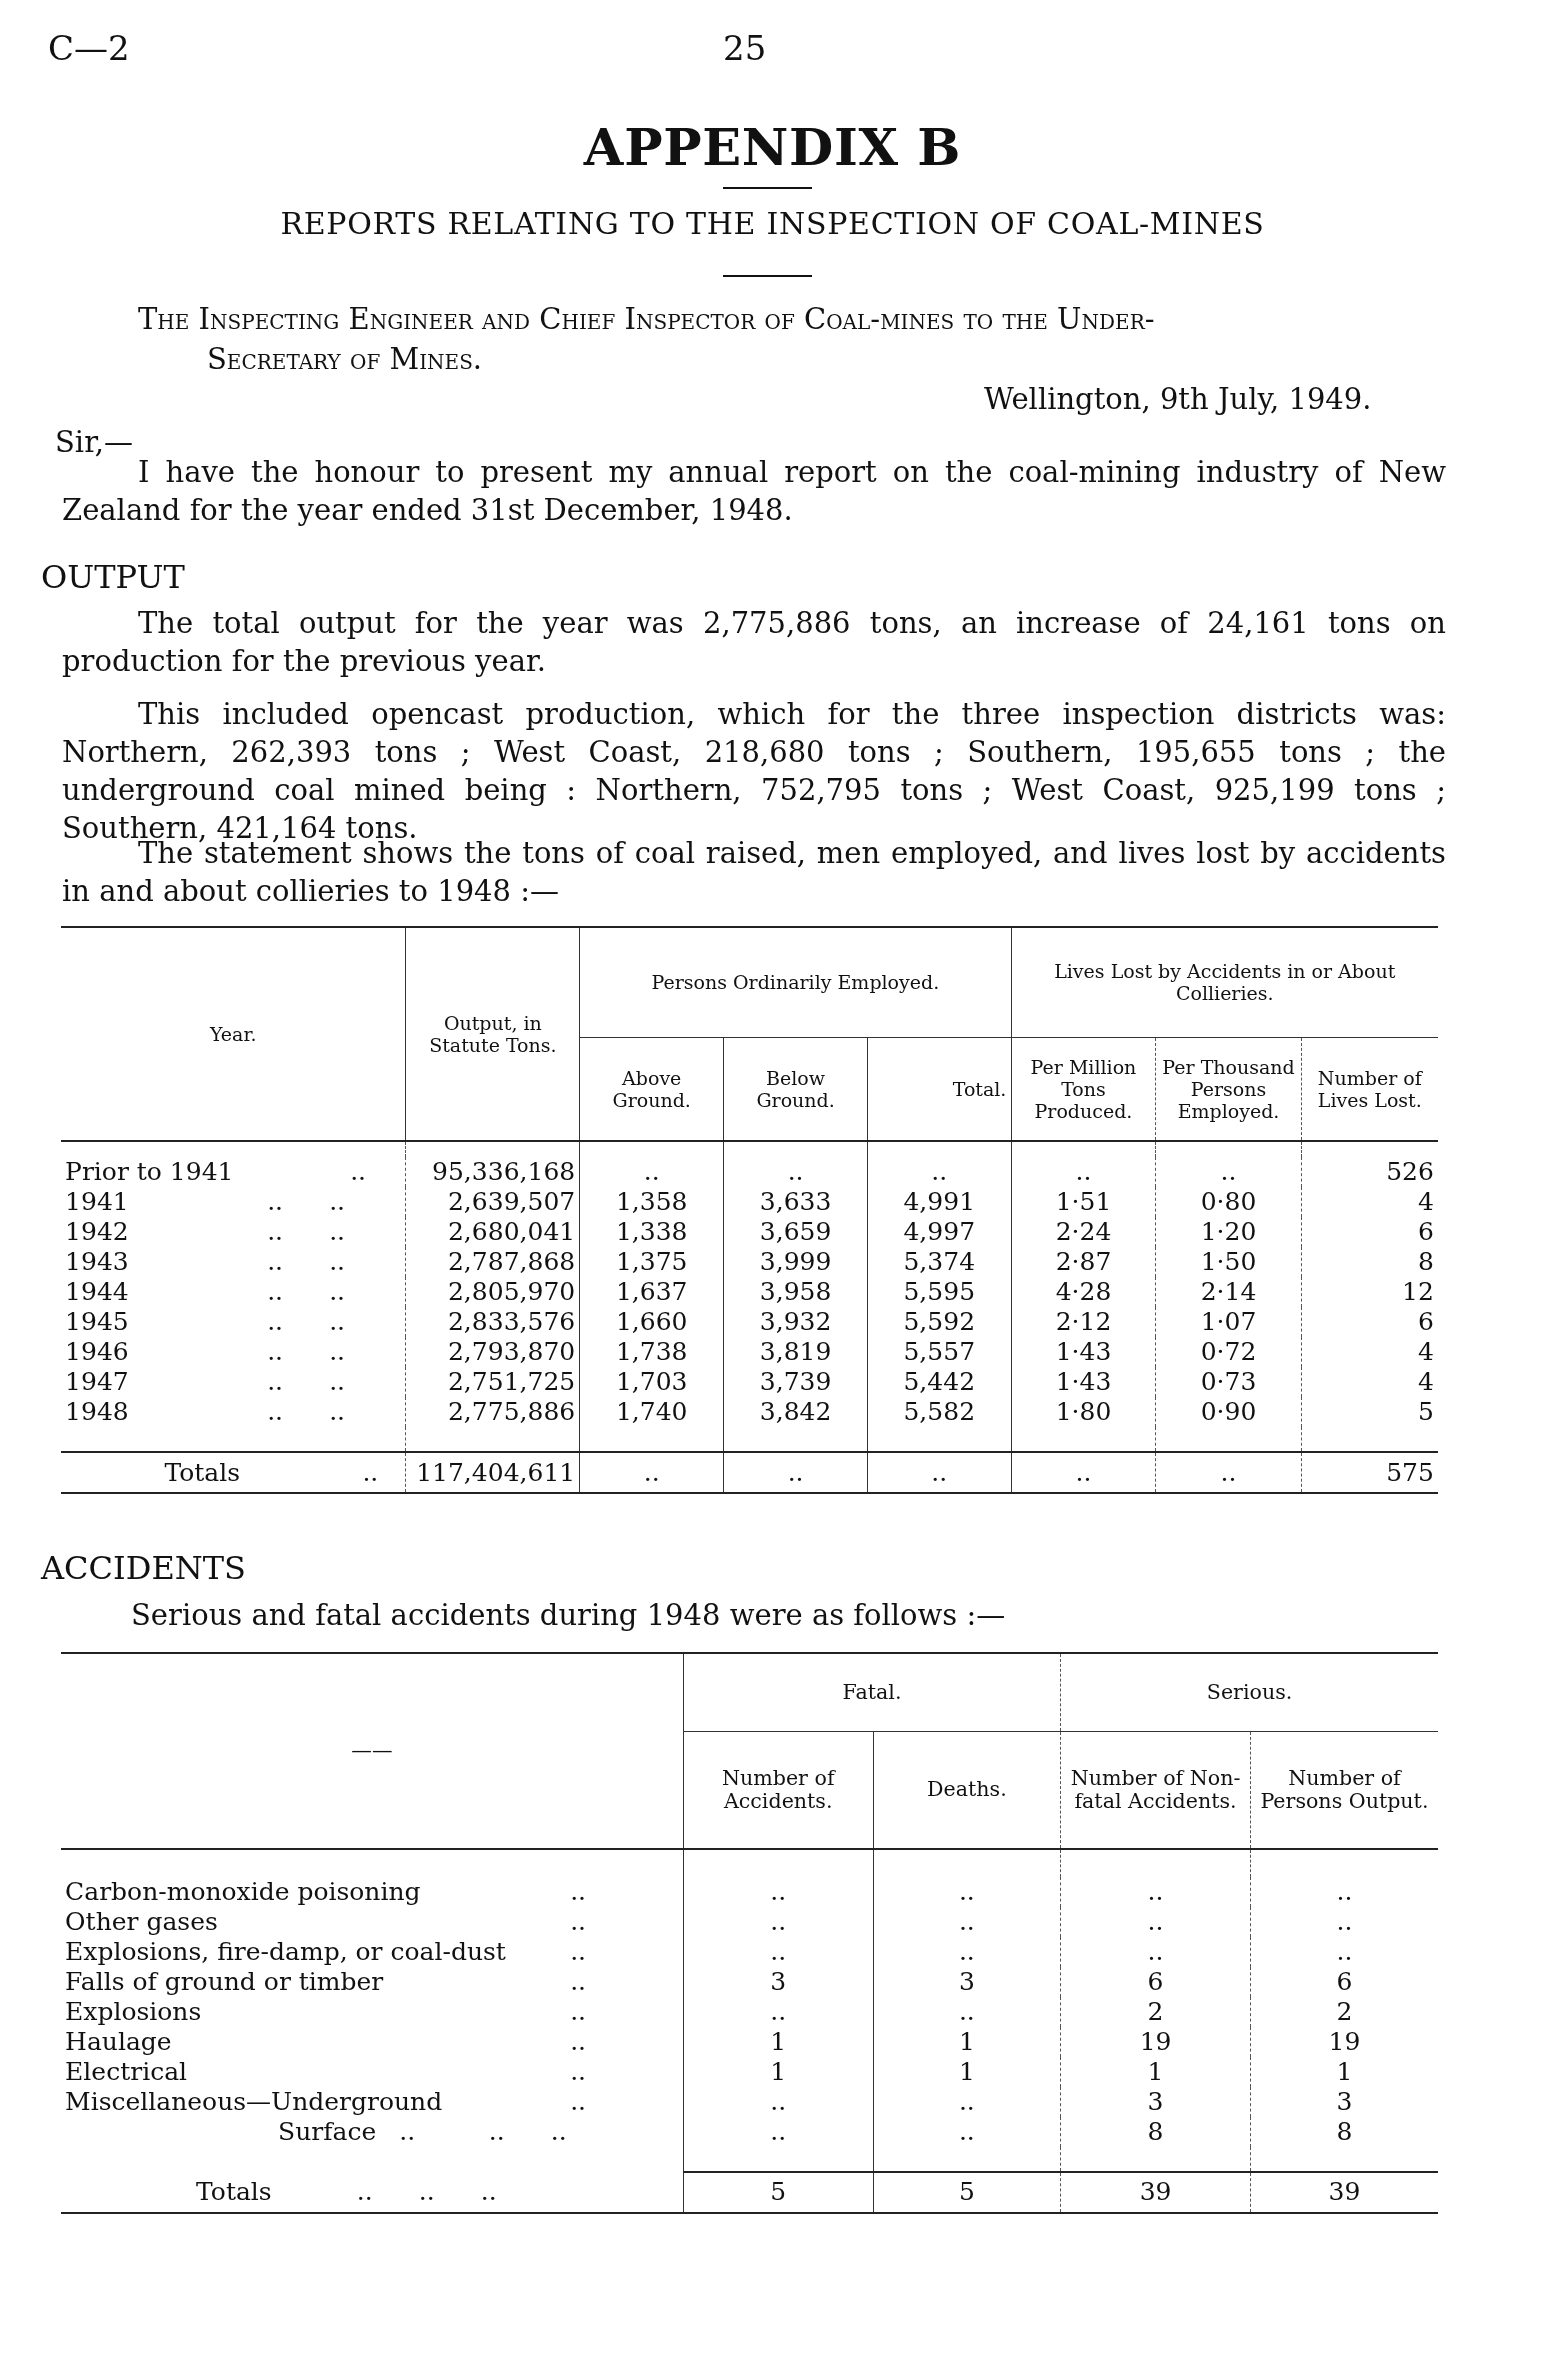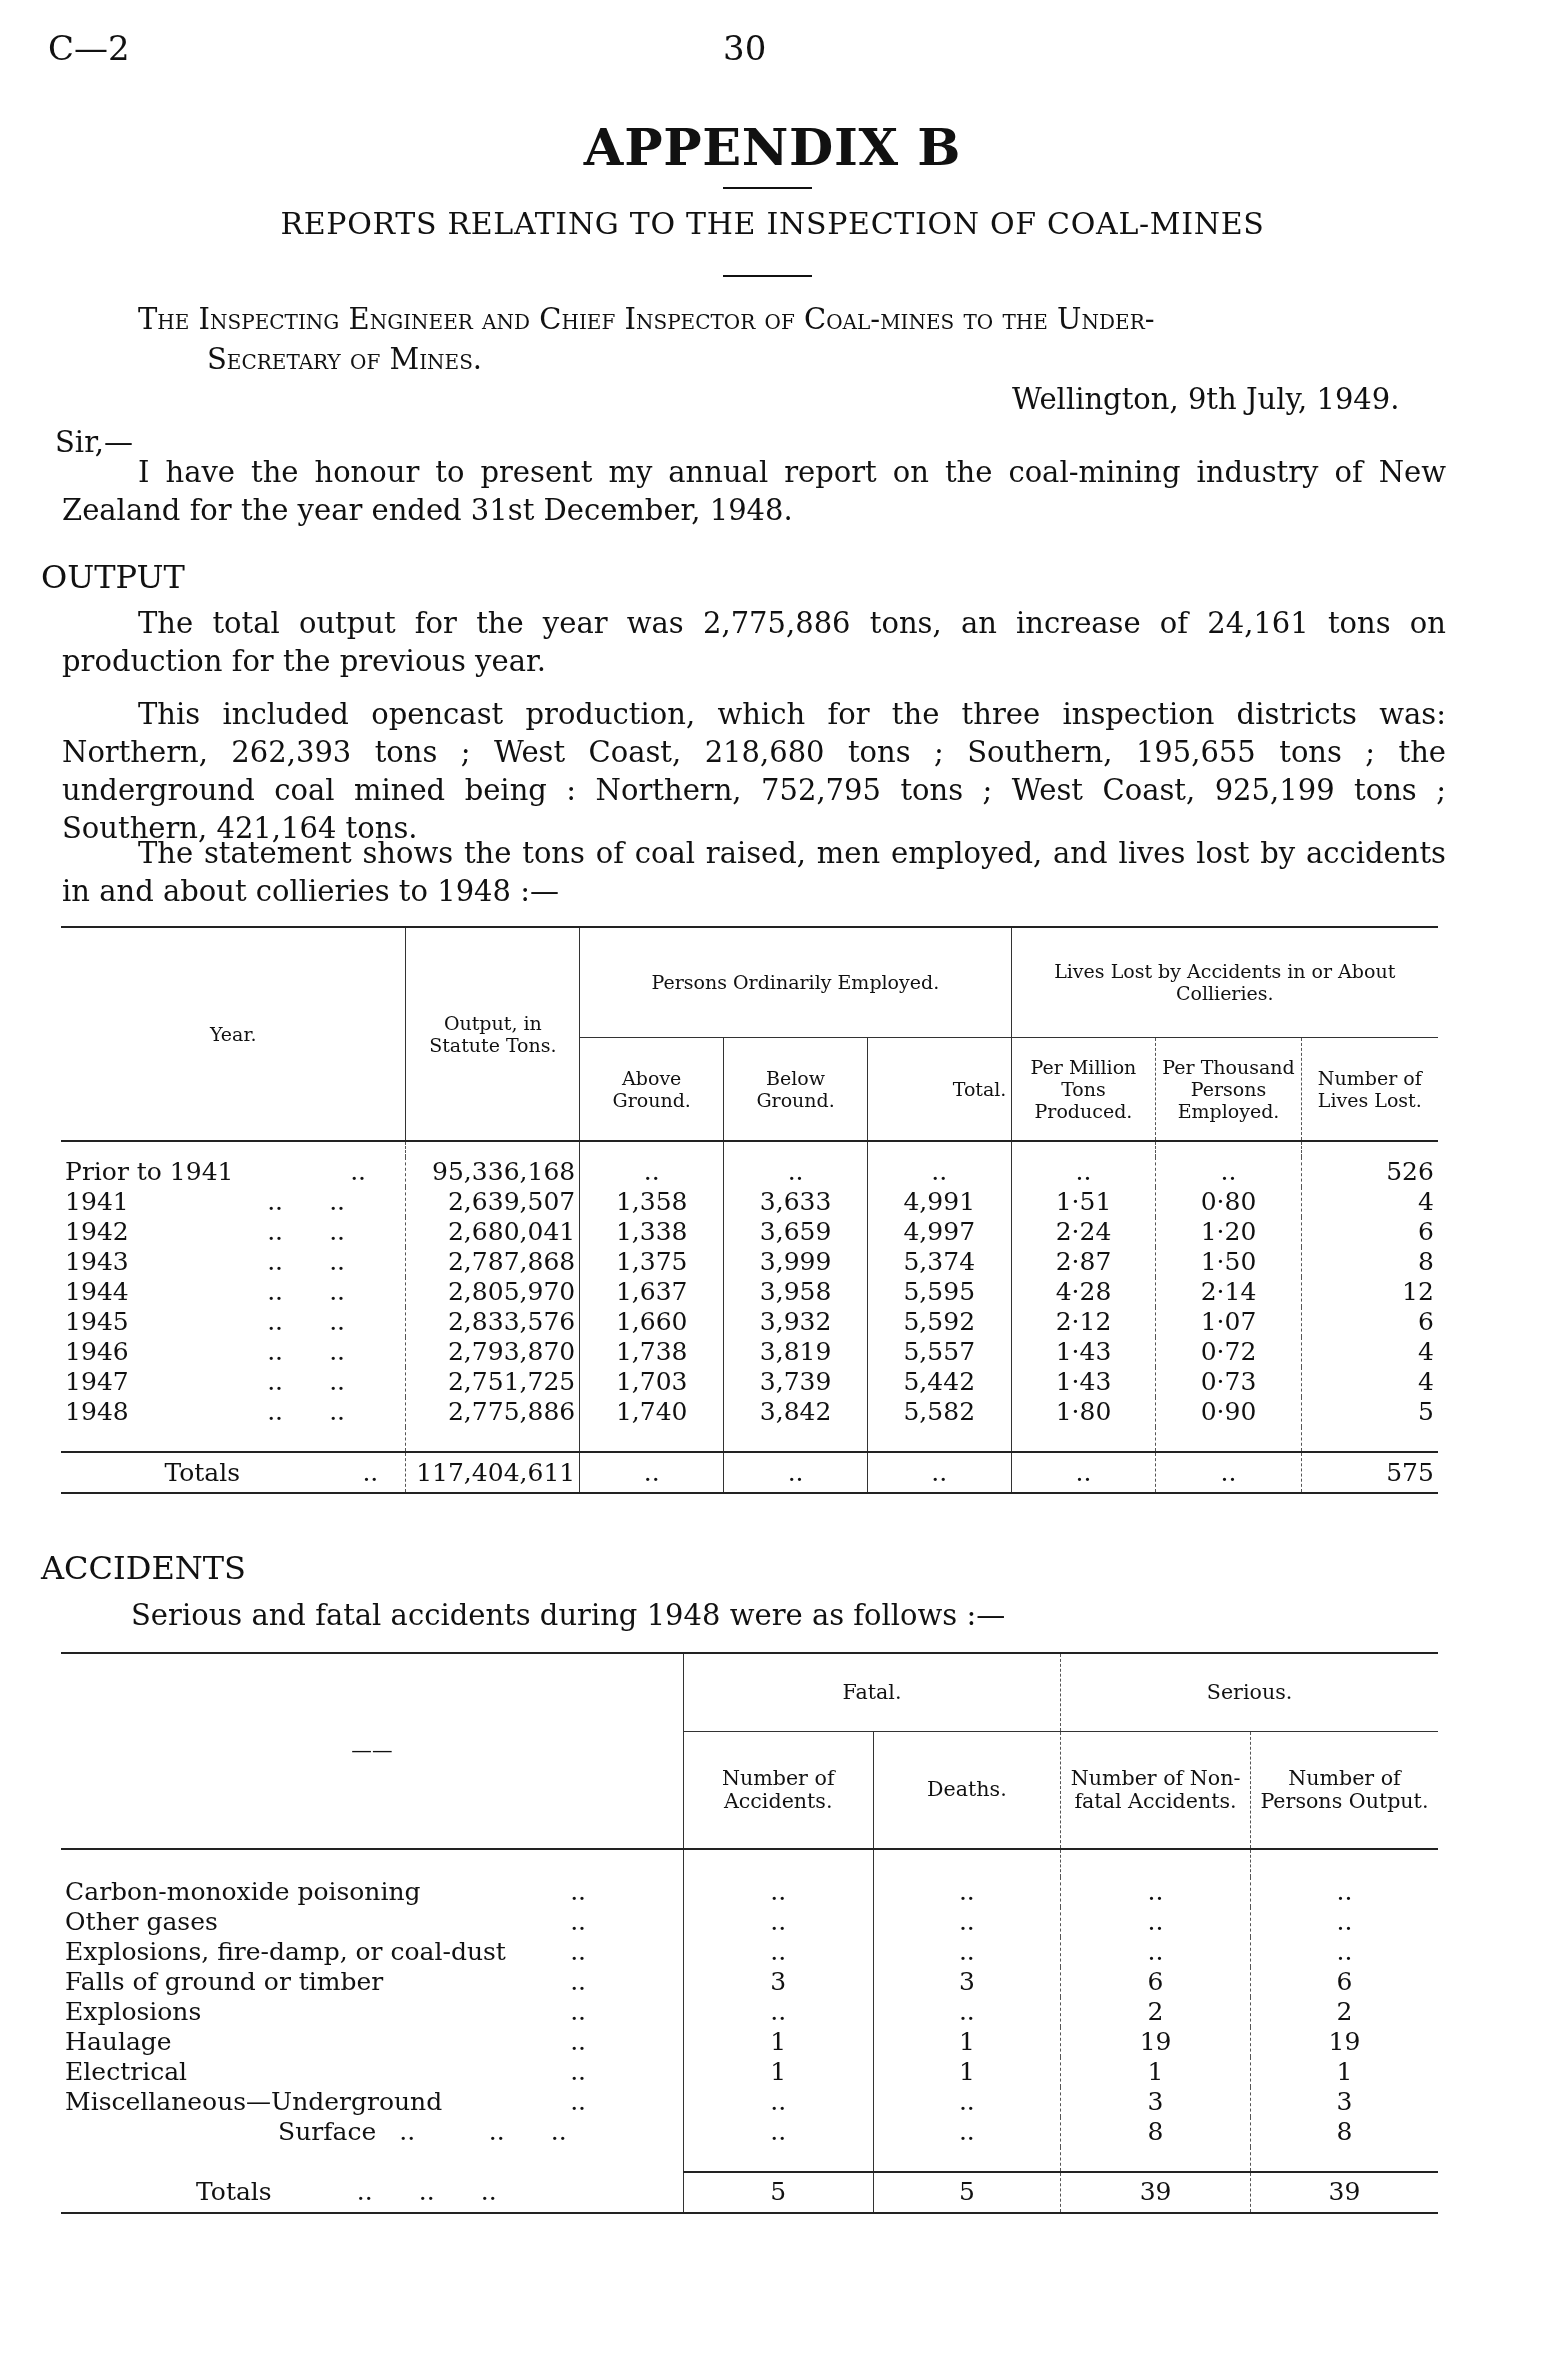--- a/index.html
+++ b/index.html
@@ -8,21 +8,21 @@
   .page { position:absolute; left:0; top:0; width:1515px; height:2377px; }
   .abs { position:absolute; }
   .folio-left { left:48px; top:27.5px; font-size:34px; }
   .folio-center { left:723px; top:27.5px; font-size:34px; }
   .appendix { left:0; width:1545px; top:117px; text-align:center; font-size:51px; font-weight:bold; letter-spacing:0.7px; }
   .rule-short { height:2.1px; background:#111; }
   .subtitle { left:0; width:1545px; top:206px; text-align:center; font-size:30px; letter-spacing:0.7px; }
   .addr { left:138px; top:299px; width:1308px; font-size:29px; line-height:40px; }
   .addr .sc { font-variant:small-caps; }
   .addr-indent { padding-left:69px; display:block; }
-  .dateline { left:1012px; top:382px; font-size:29px; }
+  .dateline { left:984px; top:382px; font-size:29px; }
   .sir { left:55px; top:425px; font-size:29px; }
   .para { left:62px; width:1384px; font-size:29px; line-height:38px; text-align:justify; }
   .para .ind { display:inline-block; width:76px; }
   .section-head { left:0; width:1545px; text-align:left; font-size:32px;padding-left:41px; }
   table { border-collapse:collapse; }
   .t1 { position:absolute; left:61px; top:926px; width:1377px; font-size:23.4px; }
   .t1 th { font-weight:normal; font-size:19px; line-height:22px; padding:2.8px 4.1px; vertical-align:middle; }
   .t1 td { padding:0 4.1px; line-height:30px; font-size:25px; }
   .top-rule { border-top:2.1px solid #222; }
   .bot-rule { border-bottom:2.1px solid #222; }
@@ -36,21 +36,21 @@
   .t2 th { font-weight:normal; font-size:20.6px; line-height:23.4px; padding:4.1px; vertical-align:middle; }
   .t2 td { padding:0 4.1px; line-height:30px; font-size:25px; }
   .lbl { white-space:nowrap; }
 </style>
 </head>
 <body>
 
 <div class="page">
 
   <div class="abs folio-left">C—2</div>
-  <div class="abs folio-center">30</div>
+  <div class="abs folio-center">25</div>
 
   <div class="abs appendix">APPENDIX B</div>
   <div class="abs rule-short" style="left:723px; top:187px; width:89px;"></div>
   <div class="abs subtitle">REPORTS RELATING TO THE INSPECTION OF COAL-MINES</div>
   <div class="abs rule-short" style="left:723px; top:275px; width:89px;"></div>
 
   <div class="abs addr">
     <span class="sc">The Inspecting Engineer and Chief Inspector of Coal-mines to the Under-</span><br>
     <span class="sc addr-indent">Secretary of Mines.</span>
   </div>

